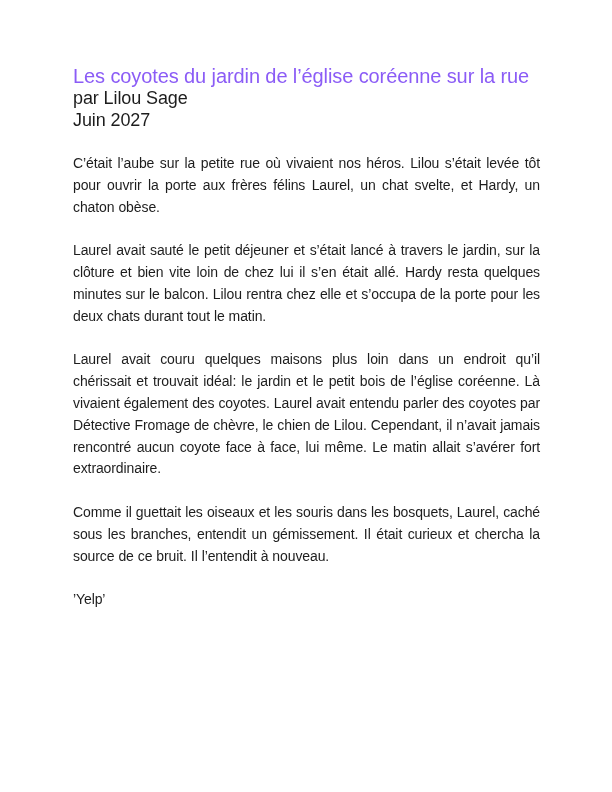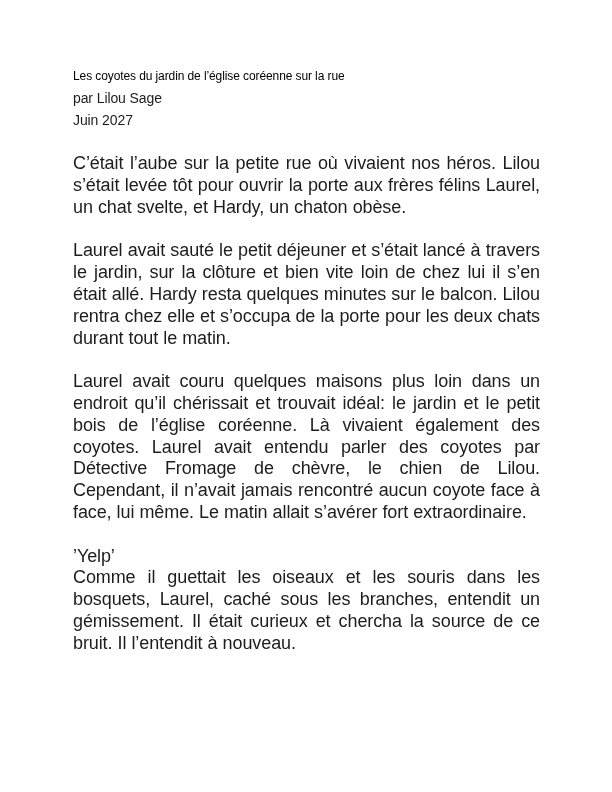--- a/index.html
+++ b/index.html
@@ -16,39 +16,39 @@
     position: relative;
     box-sizing: border-box;
     width: 612px;
     height: 792px;
     background: #ffffff;
     padding: 66px 72px 0 73px;
     color: #1d1d1d;
     font-family: "Liberation Sans", sans-serif;
   }
   .doc-title {
-    font-size: 12px;
+    font-size: 20px;
     font-weight: 400;
     line-height: 21.8px;
     margin: 0;
     letter-spacing: -0.1px;
-    color: #000000;
+    color: #8b5cf6;
   }
   .doc-byline,
   .doc-date {
-    font-size: 14px;
+    font-size: 18px;
     line-height: 21.8px;
     margin: 0;
     letter-spacing: -0.1px;
   }
   .doc-date {
     margin-bottom: 21.8px;
   }
   .doc-paragraph {
-    font-size: 18px;
+    font-size: 14px;
     line-height: 21.8px;
     margin: 0 0 21.8px 0;
     text-align: justify;
     letter-spacing: -0.1px;
     word-spacing: 0.2px;
   }
   .doc-paragraph.last {
     text-align: left;
     margin-bottom: 0;
   }
@@ -57,15 +57,15 @@
 <body>
 
 <div class="page">
   <h1 class="doc-title">Les coyotes du jardin de l’église coréenne sur la rue</h1>
   <p class="doc-byline">par Lilou Sage</p>
   <p class="doc-date">Juin 2027</p>
 
   <p class="doc-paragraph">C’était l’aube sur la petite rue où vivaient nos héros. Lilou s’était levée tôt pour ouvrir la porte aux frères félins Laurel, un chat svelte, et Hardy, un chaton obèse.</p>
   <p class="doc-paragraph">Laurel avait sauté le petit déjeuner et s’était lancé à travers le jardin, sur la clôture et bien vite loin de chez lui il s’en était allé. Hardy resta quelques minutes sur le balcon. Lilou rentra chez elle et s’occupa de la porte pour les deux chats durant tout le matin.</p>
   <p class="doc-paragraph">Laurel avait couru quelques maisons plus loin dans un endroit qu’il chérissait et trouvait idéal: le jardin et le petit bois de l’église coréenne. Là vivaient également des coyotes. Laurel avait entendu parler des coyotes par Détective Fromage de chèvre, le chien de Lilou. Cependant, il n’avait jamais rencontré aucun coyote face à face, lui même. Le matin allait s’avérer fort extraordinaire.</p>
+  <p class="doc-paragraph">Comme il guettait les oiseaux et les souris dans les bosquets, Laurel, caché sous les branches, entendit un gémissement. Il était curieux et chercha la source de ce bruit. Il l’entendit à nouveau.</p>
   <p class="doc-paragraph last">’Yelp’</p>
-  <p class="doc-paragraph">Comme il guettait les oiseaux et les souris dans les bosquets, Laurel, caché sous les branches, entendit un gémissement. Il était curieux et chercha la source de ce bruit. Il l’entendit à nouveau.</p>
 </div>
 
 </body></html>

